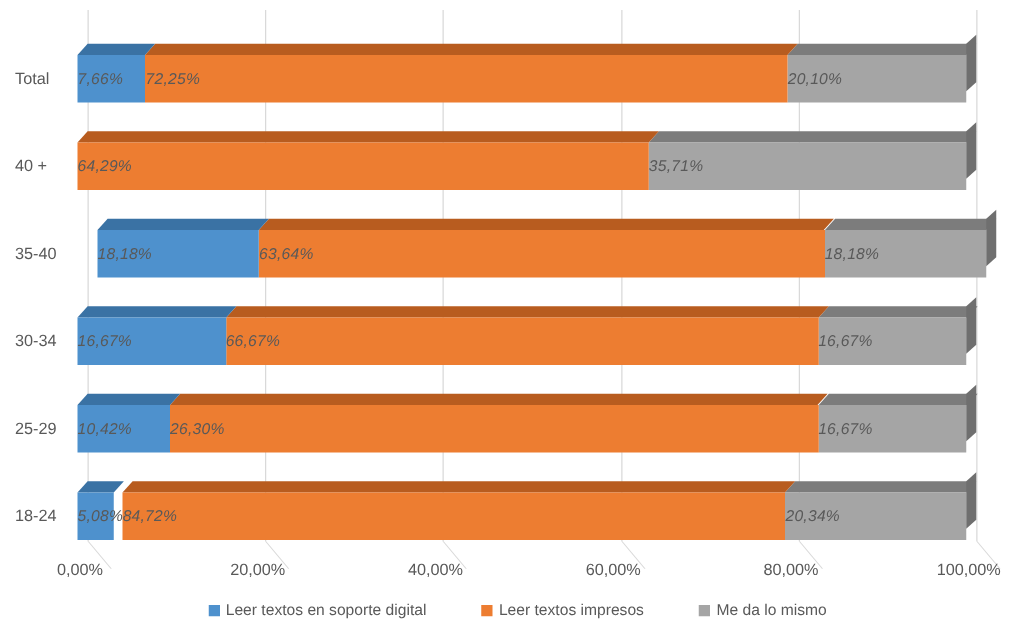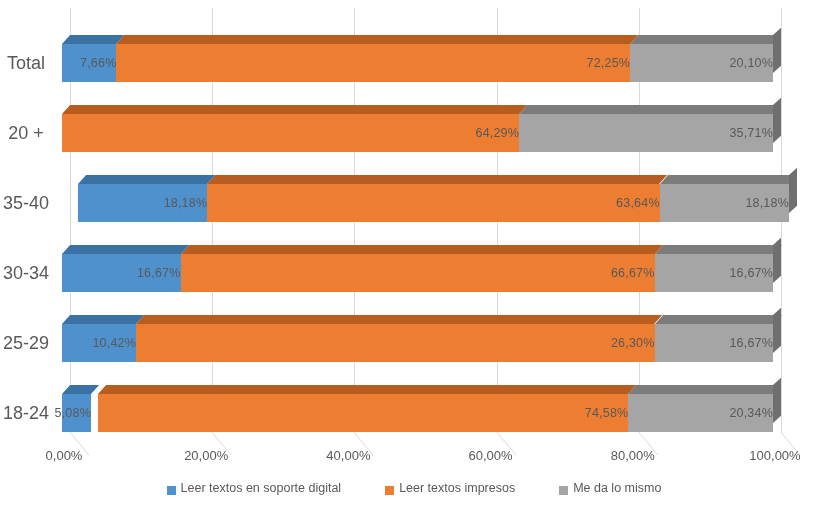--- a/index.html
+++ b/index.html
@@ -67,21 +67,22 @@
     left: 0;
     height: 38px;
   }
   .seg {
     position: absolute;
     top: 0;
     height: 38px;
     box-sizing: border-box;
     display: flex;
     align-items: center;
-    justify-content: flex-end;
+    justify-content: flex-start;
+    font-style: italic;
   }
   
   .seg-face {
     position: absolute;
     left: 0;
     top: 0;
     width: 100%;
     height: 38px;
   }
   
@@ -121,24 +122,24 @@
   .c-orange .seg-face { background: #ed7d31; }
   .c-orange .seg-top  { background: #b85c1f; }
 
   .c-gray   .seg-face { background: #a5a5a5; }
   .c-gray   .seg-top  { background: #7c7c7c; }
   .c-gray   .seg-side { background: #6f6f6f; }
 
   
   .cat-label {
     position: absolute;
-    left: 0;
+    left: 12px;
     width: 52px;
-    text-align: center;
-    font-size: 18px;
+    text-align: left;
+    font-size: 13px;
     color: #595959;
     line-height: 38px;
     height: 38px;
     white-space: nowrap;
   }
 
   
   .xtick {
     position: absolute;
     top: 448px;
@@ -154,21 +155,21 @@
     left: 0;
     top: 481px;
     width: 818px;
     display: flex;
     justify-content: center;
     align-items: center;
     gap: 34px;
   }
   .legend-item {
     display: flex;
-    align-items: flex-end;
+    align-items: center;
     gap: 5px;
     font-size: 12.5px;
     color: #595959;
     white-space: nowrap;
     padding-left: 10px;
   }
   .legend-swatch {
     width: 9px;
     height: 9px;
     display: inline-block;
@@ -196,21 +197,21 @@
       <div class="floor-tick" style="left: 0px;"></div>
       <div class="floor-tick" style="left: 142.2px;"></div>
       <div class="floor-tick" style="left: 284.4px;"></div>
       <div class="floor-tick" style="left: 426.6px;"></div>
       <div class="floor-tick" style="left: 568.8px;"></div>
       <div class="floor-tick" style="left: 711px;"></div>
     </div>
 
   <div id="cat-labels">
       <div class="cat-label" style="top: 44px;">Total</div>
-      <div class="cat-label" style="top: 114px;">20 +</div>
+      <div class="cat-label" style="top: 114px;">40 +</div>
       <div class="cat-label" style="top: 184px;">35-40</div>
       <div class="cat-label" style="top: 254px;">30-34</div>
       <div class="cat-label" style="top: 324px;">25-29</div>
       <div class="cat-label" style="top: 394px;">18-24</div>
     </div>
 
   <div id="bars">
       <div class="bar-row" style="top: 44px; left: 70px; width: 711px; margin-left: -8px;">
         <div class="seg c-blue" title="Leer textos en soporte digital" style="left: 0px; width: 54.4626px; z-index: 10;">
           <div class="seg-top"></div>
@@ -228,21 +229,21 @@
           <div class="seg-side"></div>
           <span class="seg-label">20,10%</span>
         </div>
       </div>
       <div class="bar-row" style="top: 114px; left: 70px; width: 659px; margin-left: -8px;">
         <div class="seg c-orange" title="Leer textos impresos" style="left: 0px; width: 457.102px; z-index: 9;">
           <div class="seg-top"></div>
           <div class="seg-face"></div>
           <span class="seg-label">64,29%</span>
         </div>
-        <div class="seg c-gray" title="Me da lo mismo" style="left: 457.102px; width: 253.898px; z-index: 8; padding-left: 48px;">
+        <div class="seg c-gray" title="Me da lo mismo" style="left: 457.102px; width: 253.898px; z-index: 8;">
           <div class="seg-top"></div>
           <div class="seg-face"></div>
           <div class="seg-side"></div>
           <span class="seg-label">35,71%</span>
         </div>
       </div>
       <div class="bar-row" style="top: 184px; left: 86px; width: 623px; margin-left: -8px;">
         <div class="seg c-blue" title="Leer textos en soporte digital" style="left: 0px; width: 129.26px; z-index: 10;">
           <div class="seg-top"></div>
           <div class="seg-face"></div>
@@ -298,21 +299,21 @@
       </div>
       <div class="bar-row" style="top: 394px; left: 70px; width: 711px; margin-left: -8px;">
         <div class="seg c-blue" title="Leer textos en soporte digital" style="left: 0px; width: 29px; z-index: 10;">
           <div class="seg-top"></div>
           <div class="seg-face"></div>
           <span class="seg-label">5,08%</span>
         </div>
         <div class="seg c-orange" title="Leer textos impresos" style="left: 36.1188px; width: 530.264px; z-index: 9;">
           <div class="seg-top"></div>
           <div class="seg-face"></div>
-          <span class="seg-label">74,58%</span>
+          <span class="seg-label">84,72%</span>
         </div>
         <div class="seg c-gray" title="Me da lo mismo" style="left: 566.383px; width: 144.617px; z-index: 8;">
           <div class="seg-top"></div>
           <div class="seg-face"></div>
           <div class="seg-side"></div>
           <span class="seg-label">20,34%</span>
         </div>
       </div>
     </div>
 

